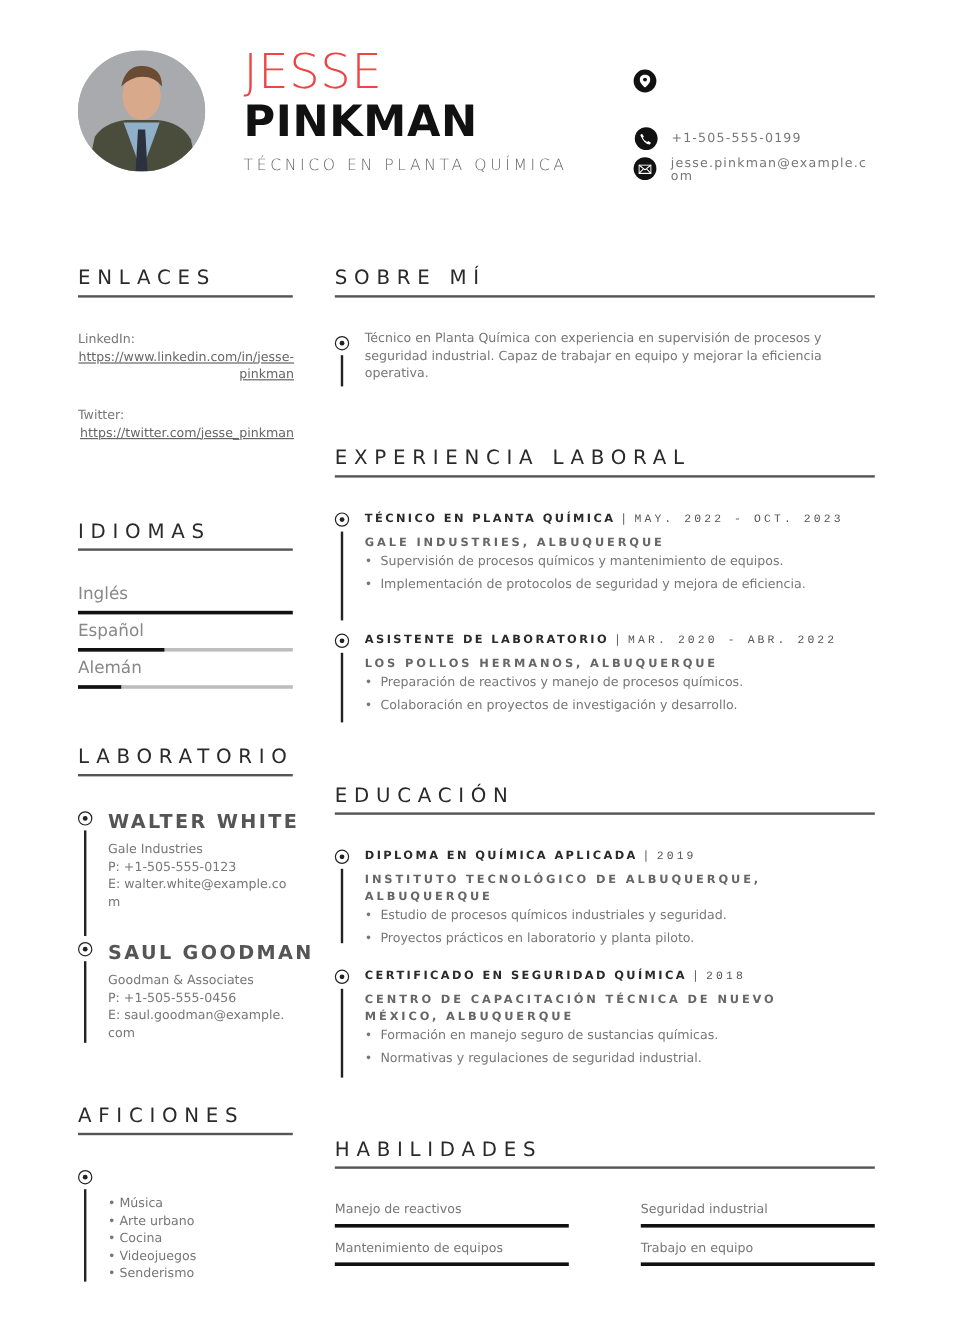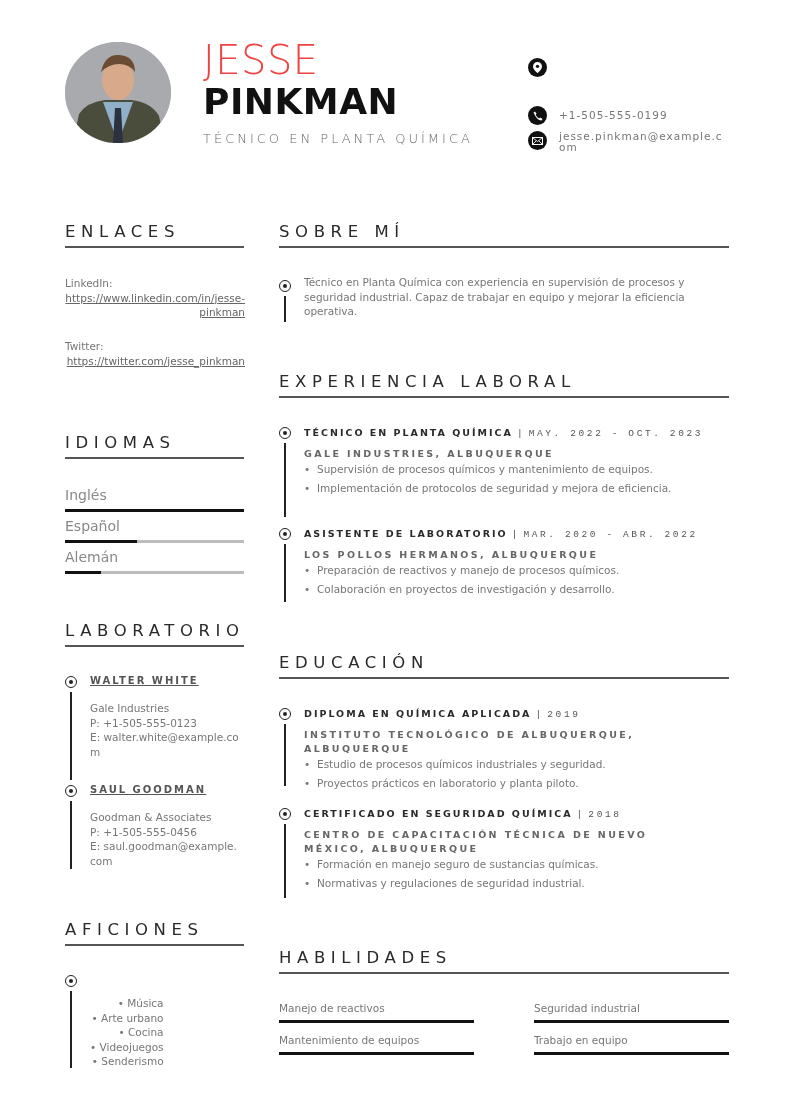--- a/index.html
+++ b/index.html
@@ -26,21 +26,21 @@
   .link { color: #666; text-decoration: underline; word-break: break-all; text-align: right; }
 
   .lang-label { font-size: 14px; color: #888; }
   .bar-track { height: 3px; background: #bdbdbd; }
   .bar-fill { height: 3px; background: #111; }
 
   .tl-dot { width: 12px; height: 12px; border: 1.5px solid #222; border-radius: 50%; display: flex; align-items: center; justify-content: center; }
   .tl-dot::after { content: ""; width: 4px; height: 4px; background: #222; border-radius: 50%; }
   .tl-line { width: 1.5px; background: #222; }
 
-  .ref-name { font-size: 10px; font-weight: 700; letter-spacing: 2px; color: #555; text-decoration: underline; }
+  .ref-name { font-size: 16px; font-weight: 700; letter-spacing: 2px; color: #555; }
 
   .entry-title { font-size: 9.5px; font-weight: 700; letter-spacing: 2px; color: #2a2a2a; white-space: nowrap; }
   .entry-title .sep { font-weight: 400; color: #555; }
   .entry-title .date { font-weight: 400; color: #555; letter-spacing: 2.6px; font-family: Liberation Mono, monospace; }
   .entry-org { font-size: 9.5px; letter-spacing: 2.4px; color: #666; font-weight: 600; line-height: 14px; }
   .bullet { font-size: 10.5px; color: #777; display: flex; }
   .bullet .b { width: 13px; flex: 0 0 13px; text-align: left; }
 
   .hobby { font-size: 10.5px; color: #777; line-height: 14.5px; }
 
@@ -67,21 +67,21 @@
 
 <div class="abs contact" style="top:58px;">
   <span class="ico">
     <svg width="9" height="11" viewBox="0 0 9 11">
         <path d="M4.5 0 C2 0 0 2 0 4.4 C0 7.4 4.5 11 4.5 11 C4.5 11 9 7.4 9 4.4 C9 2 7 0 4.5 0 Z" fill="#fff"></path>
         <circle cx="4.5" cy="4.3" r="1.6" fill="#111"></circle>
       </svg>
   </span>
 </div>
 
-<div class="abs contact" style="top:106px; align-items:center;">
+<div class="abs contact" style="top:106px; align-items:center;justify-content:center;">
   <span class="ico">
     <svg width="10" height="10" viewBox="0 0 10 10">
         <path d="M2 0.5 L3.6 2.8 L2.6 3.8 Q3.6 6 6.2 7.4 L7.2 6.4 L9.5 8 L8.5 9.5 Q4 9.5 0.5 1.5 Z" fill="#fff"></path>
       </svg>
   </span>
   <span class="txt">+1-505-555-0199</span>
 </div>
 
 <div class="abs contact" style="top:131px;">
   <span class="ico">
@@ -146,21 +146,21 @@
   <div>Goodman &amp; Associates</div>
   <div>P: +1-505-555-0456</div>
   <div>E: saul.goodman@example.com</div>
 </div>
 
 <div class="abs sec-h" style="left:65px; top:920px;">AFICIONES</div>
 <div class="abs sec-rule" style="left:65px; top:944px; width:179px;"></div>
 
 <div class="abs tl-dot" style="left:65px; top:975px;"></div>
 <div class="abs tl-line" style="left:70px; top:991px; height:77px;"></div>
-<div class="abs" style="left:90px; top:996px;text-align:right;">
+<div class="abs" style="left:90px; top:996px;">
   <div class="hobby"><span>•</span> <span>Música</span></div>
   <div class="hobby"><span>•</span> <span>Arte urbano</span></div>
   <div class="hobby"><span>•</span> <span>Cocina</span></div>
   <div class="hobby"><span>•</span> <span>Videojuegos</span></div>
   <div class="hobby"><span>•</span> <span>Senderismo</span></div>
 </div>
 
 <div class="abs sec-h" style="left:279px; top:222px;">SOBRE MÍ</div>
 <div class="abs sec-rule" style="left:279px; top:246px; width:450px;"></div>
 <div class="abs tl-dot" style="left:279px; top:280px;"></div>

